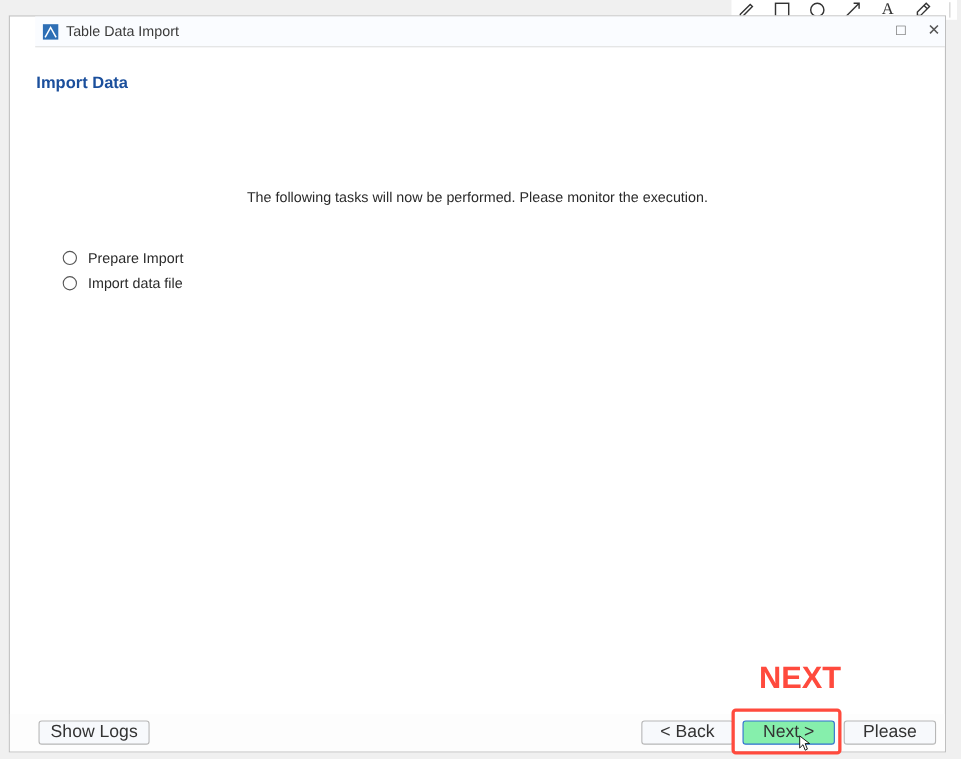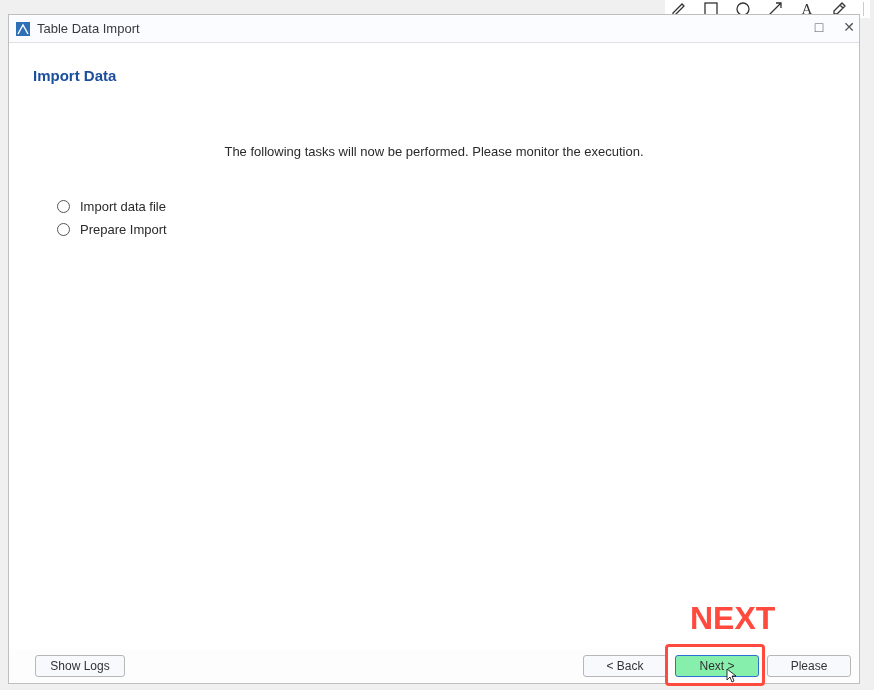--- a/index.html
+++ b/index.html
@@ -51,20 +51,21 @@
       flex-direction: column;
     }
     .titlebar {
       height: 28px;
       background: #fafcff;
       border-bottom: 1px solid #e0e0e0;
       display: flex;
       align-items: center;
       padding: 0 6px;
       position: relative;
+      margin-left: 23px;
     }
     .titlebar .app-icon {
       width: 16px;
       height: 16px;
       margin-right: 6px;
       display: inline-flex;
     }
     .titlebar .title-text {
       font-size: 13px;
       color: #3a3a3a;
@@ -84,21 +85,21 @@
     }
     .content {
       flex: 1;
       padding: 24px 24px 10px 24px;
       position: relative;
     }
     .page-title {
       color: #1b4f9c;
       font-weight: 700;
       font-size: 15px;
-      margin-bottom: 60px;
+      margin-bottom: 88px;
     }
     .intro-text {
       font-size: 13px;
       color: #2a2a2a;
       margin-bottom: 40px;
       text-align: center;
     }
     .task-list {
       margin-left: 24px;
       margin-bottom: 48px;
@@ -135,21 +136,21 @@
       background: #fdfdfd;
     }
     .button-row .spacer { flex: 1; }
     .btn {
       min-width: 84px;
       height: 22px;
       padding: 0 10px;
       background: #f7f9fc;
       border: 1px solid #b7b7b7;
       border-radius: 3px;
-      font-size: 12px;
+      font-size: 16px;
       color: #333;
       cursor: pointer;
       display: inline-flex;
       align-items: center;
       justify-content: center;
     }
     .btn.default {
       border: 1px solid #2f6fd0;
       background: #86efac;
     }
@@ -164,21 +165,21 @@
     .annotation-next-box {
       left: 665px;
       top: 644px;
       width: 100px;
       height: 42px;
     }
     .annotation-label {
       position: absolute;
       color: #ff4a3d;
       font-weight: 600;
-      font-size: 32px;
+      font-size: 28px;
       pointer-events: none;
       font-family: Arial, sans-serif;
     }
     .annotation-next-label {
       left: 690px;
       top: 600px;
     }
     .cursor-arrow {
       position: absolute;
       width: 12px;
@@ -235,25 +236,25 @@
   </div>
 
   <div class="content">
     <div class="page-title">Import Data</div>
 
     <div class="intro-text">The following tasks will now be performed. Please monitor the execution.</div>
 
     <div class="task-list">
       <div class="task-row">
         <span class="bullet"></span>
-        <span class="label">Import data file</span>
+        <span class="label">Prepare Import</span>
       </div>
       <div class="task-row">
         <span class="bullet"></span>
-        <span class="label">Prepare Import</span>
+        <span class="label">Import data file</span>
       </div>
     </div>
 
   </div>
 
   <div class="button-row">
     <button class="btn show-logs">Show Logs</button>
     <span class="spacer"></span>
     <button class="btn">&lt; Back</button>
     <button class="btn default">Next &gt;</button>

